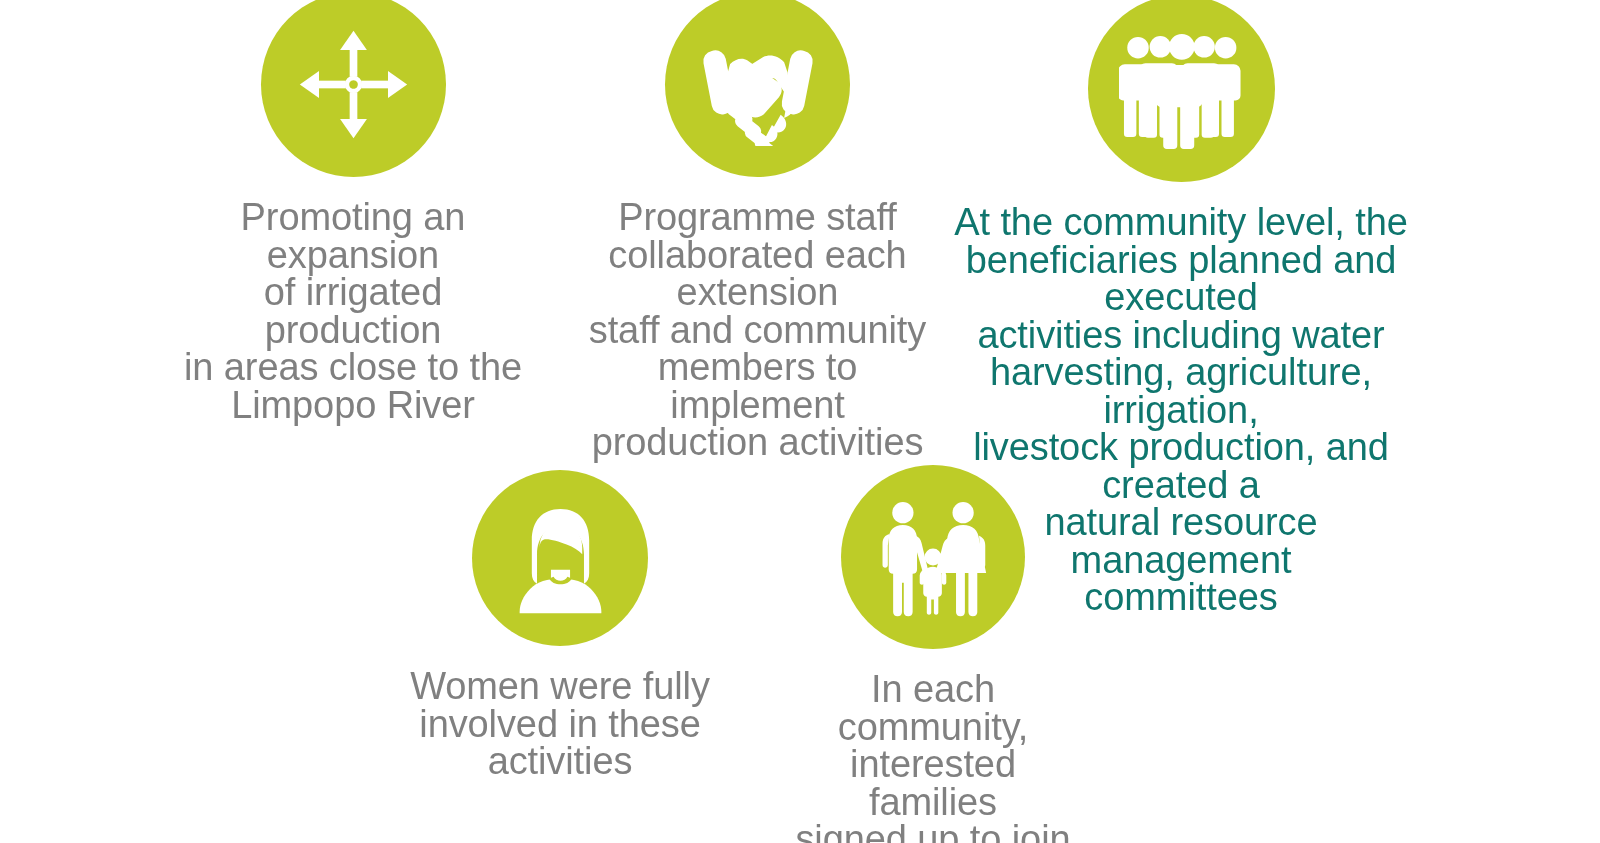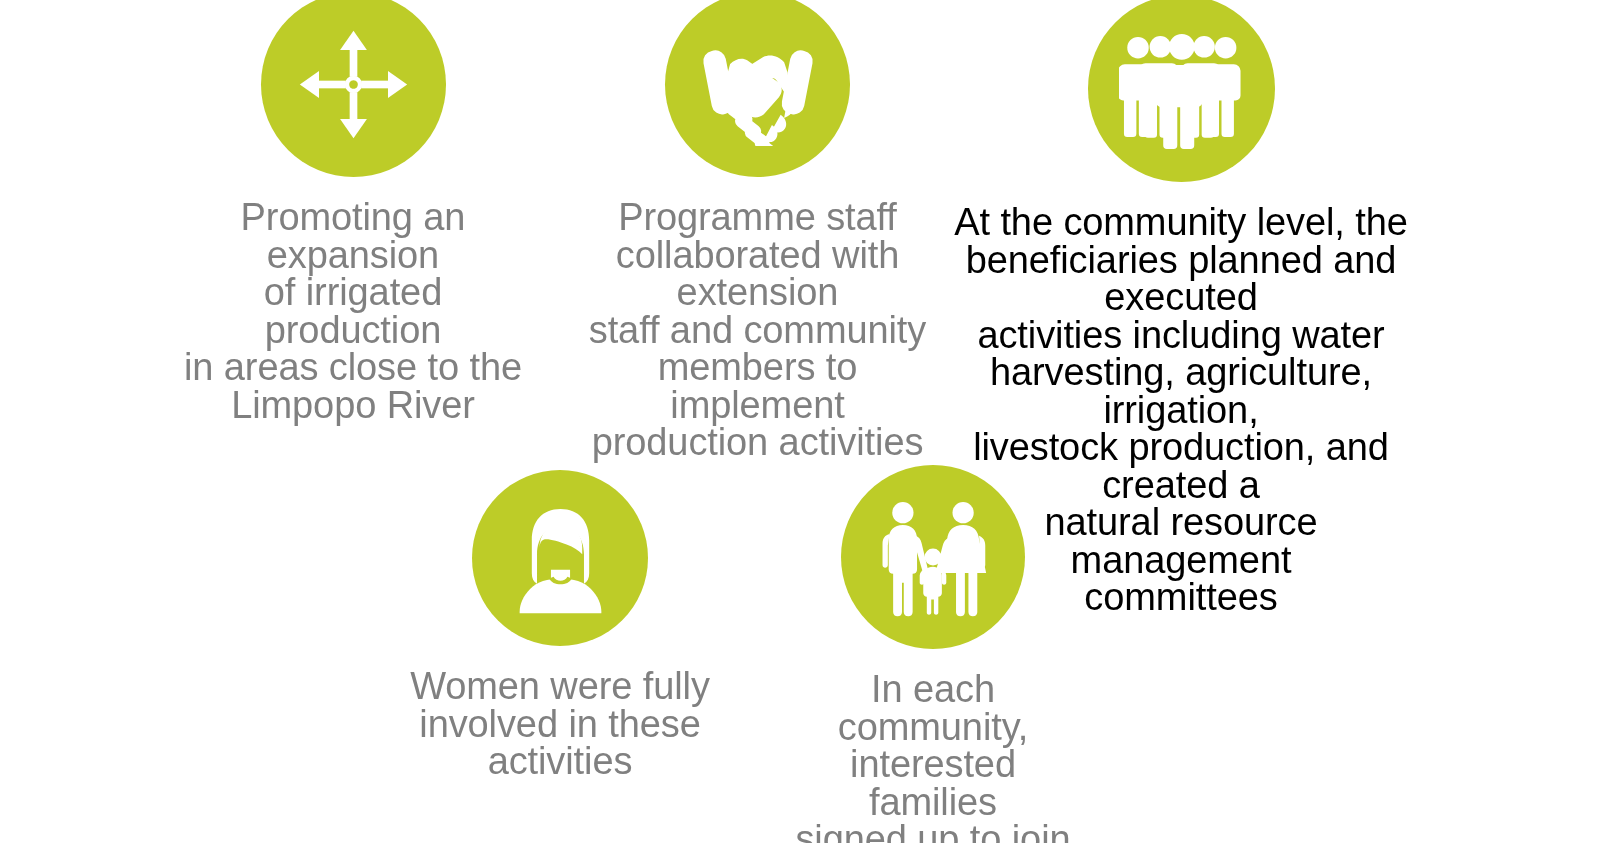--- a/index.html
+++ b/index.html
@@ -149,21 +149,21 @@
           <rect x="53" y="123" width="32" height="14" rx="7" transform="rotate(38 69 130)"></rect>
           <rect x="65" y="135" width="28" height="13" rx="6.5" transform="rotate(38 79 141)"></rect>
 
           <path d="M96 104 c6 4 8 11 5 16 c-3 5-10 6-15 2 Z"></path>
           <path d="M86 116 c6 4 8 10 5 15 c-3 5-9 6-14 2 Z"></path>
           <path d="M76 127 c5 3 7 9 4 13 c-3 4-8 5-13 2 Z"></path>
         </g>
       </svg>
     </div>
     <div class="caption" style="color: rgb(128, 128, 128);">Programme staff
-collaborated with extension
+collaborated each extension
 staff and community
 members to implement
 production activities</div>
   </div>
 
   <div class="card" id="card-community">
     <div class="icon-circle" style="background: rgb(189, 204, 40);">
       <svg viewBox="0 0 150 150" width="124" height="124" aria-hidden="true">
         <g fill="#ffffff">
 
@@ -177,21 +177,21 @@
           <path d="M60 46 h32 a10 10 0 0 1 10 10 v34 a7 7 0 0 1 -7 7 h-3 v46 a4.5 4.5 0 0 1 -4.5 4.5 h-8 a4.5 4.5 0 0 1 -4.5 -4.5 v-46 h-3.5 v46 a4.5 4.5 0 0 1 -4.5 4.5 h-8 a4.5 4.5 0 0 1 -4.5 -4.5 v-46 h-2 a7 7 0 0 1 -7 -7 v-34 a10 10 0 0 1 10 -10 Z" transform="translate(-1 0)"></path>
 
           <circle cx="103" cy="24" r="13"></circle>
           <path d="M90 44 h26 a8 8 0 0 1 8 8 v31 a6 6 0 0 1 -6 6 h-2 v41 a4 4 0 0 1 -4 4 h-7 a4 4 0 0 1 -4 -4 v-41 h-3 v41 a4 4 0 0 1 -4 4 h-7 a4 4 0 0 1 -4 -4 v-41 h-1 a6 6 0 0 1 -6 -6 v-31 a8 8 0 0 1 8 -8 Z" transform="translate(-1 0)"></path>
 
           <circle cx="129" cy="25" r="13"></circle>
           <path d="M116 45 h26 a8 8 0 0 1 8 8 v30 a6 6 0 0 1 -6 6 h-2 v40 a4 4 0 0 1 -4 4 h-7 a4 4 0 0 1 -4 -4 v-40 h-3 v40 a4 4 0 0 1 -4 4 h-7 a4 4 0 0 1 -4 -4 v-40 h-1 a6 6 0 0 1 -6 -6 v-30 a8 8 0 0 1 8 -8 Z" transform="translate(-3 0)"></path>
         </g>
       </svg>
     </div>
-    <div class="caption" style="color: #000000;">At the community level, the
+    <div class="caption" style="color: #0f766e;">At the community level, the
 beneficiaries planned and executed
 activities including water
 harvesting, agriculture, irrigation,
 livestock production, and created a
 natural resource management
 committees</div>
   </div>
 
   <div class="card" id="card-families">
     <div class="icon-circle" style="background: rgb(189, 204, 40);">

